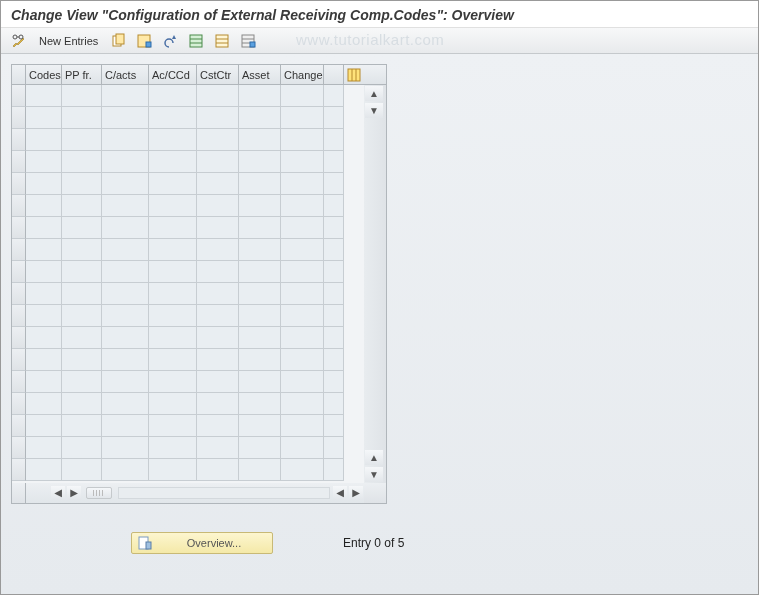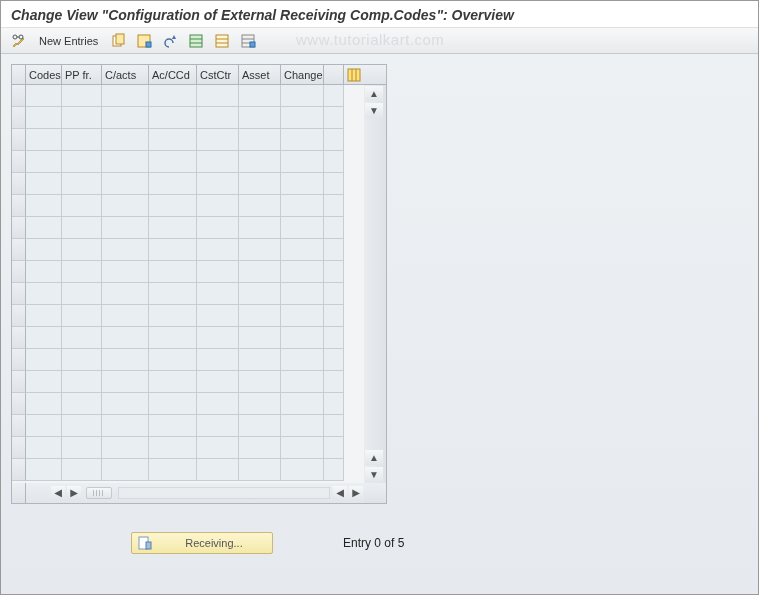--- a/index.html
+++ b/index.html
@@ -578,18 +578,18 @@
         <div class="hscroll-corner"></div>
       </div>
     </div>
 
     <div class="footer-row">
       <div class="position-btn">
         <svg width="14" height="14">
           <rect x="1" y="1" width="9" height="12" fill="#fff" stroke="#7a9ac0"></rect>
           <rect x="8" y="6" width="5" height="7" fill="#9fc0e0" stroke="#5a7fa8"></rect>
         </svg>
-        <span class="pbtn-label">Receiving...</span>
+        <span class="pbtn-label">Overview...</span>
       </div>
       <div class="entry-text">Entry 0 of 5</div>
     </div>
   </div>
 </div>
 
 </body></html>

